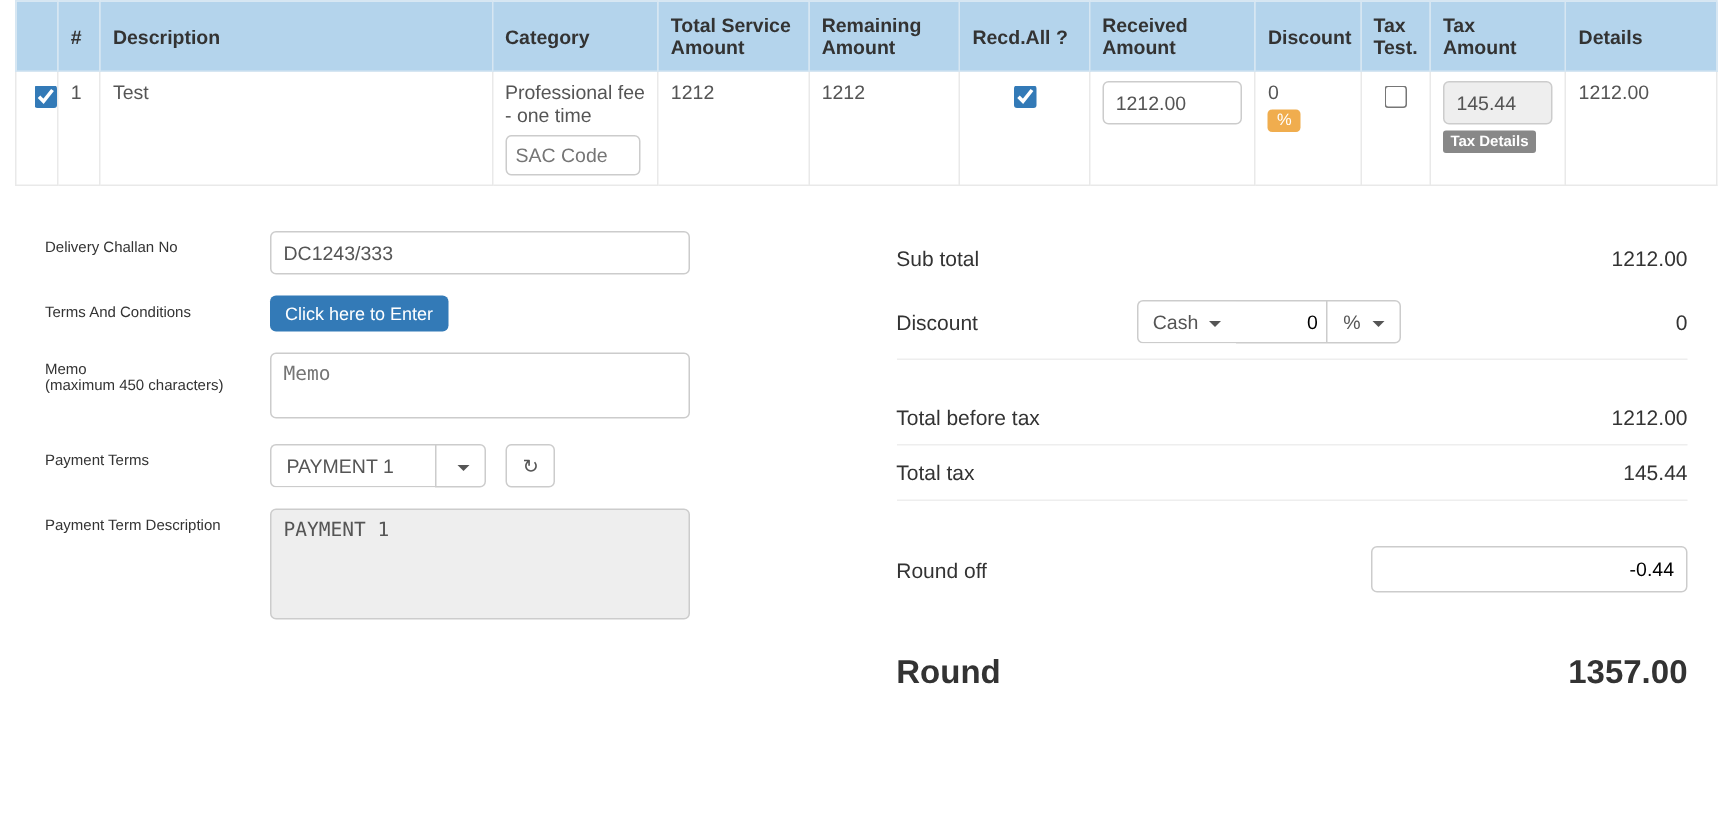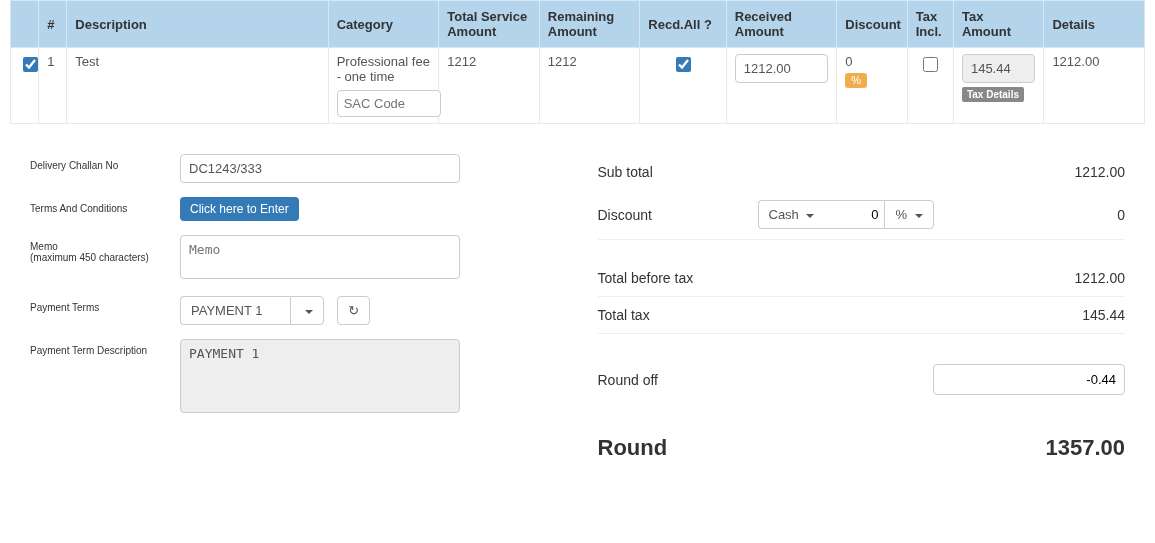--- a/index.html
+++ b/index.html
@@ -133,21 +133,21 @@
   .total-row .slabel { font-size: 22px; font-weight: 700; }
   .total-row .svalue { font-size: 22px; font-weight: 700; }
   .disc-input {
     width: 60px;
     text-align: right;
     padding: 6px 6px;
     border: 1px solid #ccc;
     font-size: 13px;
   }
   .roundoff-input {
-    width: 192px;
+    width: 211px;
     text-align: right;
     padding: 7px 8px;
     border: 1px solid #ccc;
     border-radius: 4px;
     font-size: 13px;
   }
   .category-text { display:block; margin-bottom:6px; }
   .hr-space { height: 20px; }
 </style>
 </head>
@@ -172,35 +172,35 @@
     <tr>
       <th></th>
       <th>#</th>
       <th>Description</th>
       <th>Category</th>
       <th>Total Service Amount</th>
       <th>Remaining Amount</th>
       <th>Recd.All ?</th>
       <th>Received Amount</th>
       <th>Discount</th>
-      <th>Tax Incl.</th>
+      <th>Tax Test.</th>
       <th>Tax Amount</th>
       <th>Details</th>
     </tr>
   </thead>
   <tbody>
     <tr>
       <td style="text-align:center;">
         <input type="checkbox" class="chk" checked="" style="">
       </td>
       <td>1</td>
       <td>Test</td>
       <td>
         <span class="category-text">Professional fee - one time</span>
-        <input class="form-input small" style="width: 104px;" placeholder="SAC Code">
+        <input class="form-input small" style="width: 90px;" placeholder="SAC Code">
       </td>
       <td>1212</td>
       <td>1212</td>
       <td style="text-align:center;">
         <input type="checkbox" class="chk" checked="" style="">
       </td>
       <td>
         <input class="form-input" value="1212.00" style="">
       </td>
       <td>

